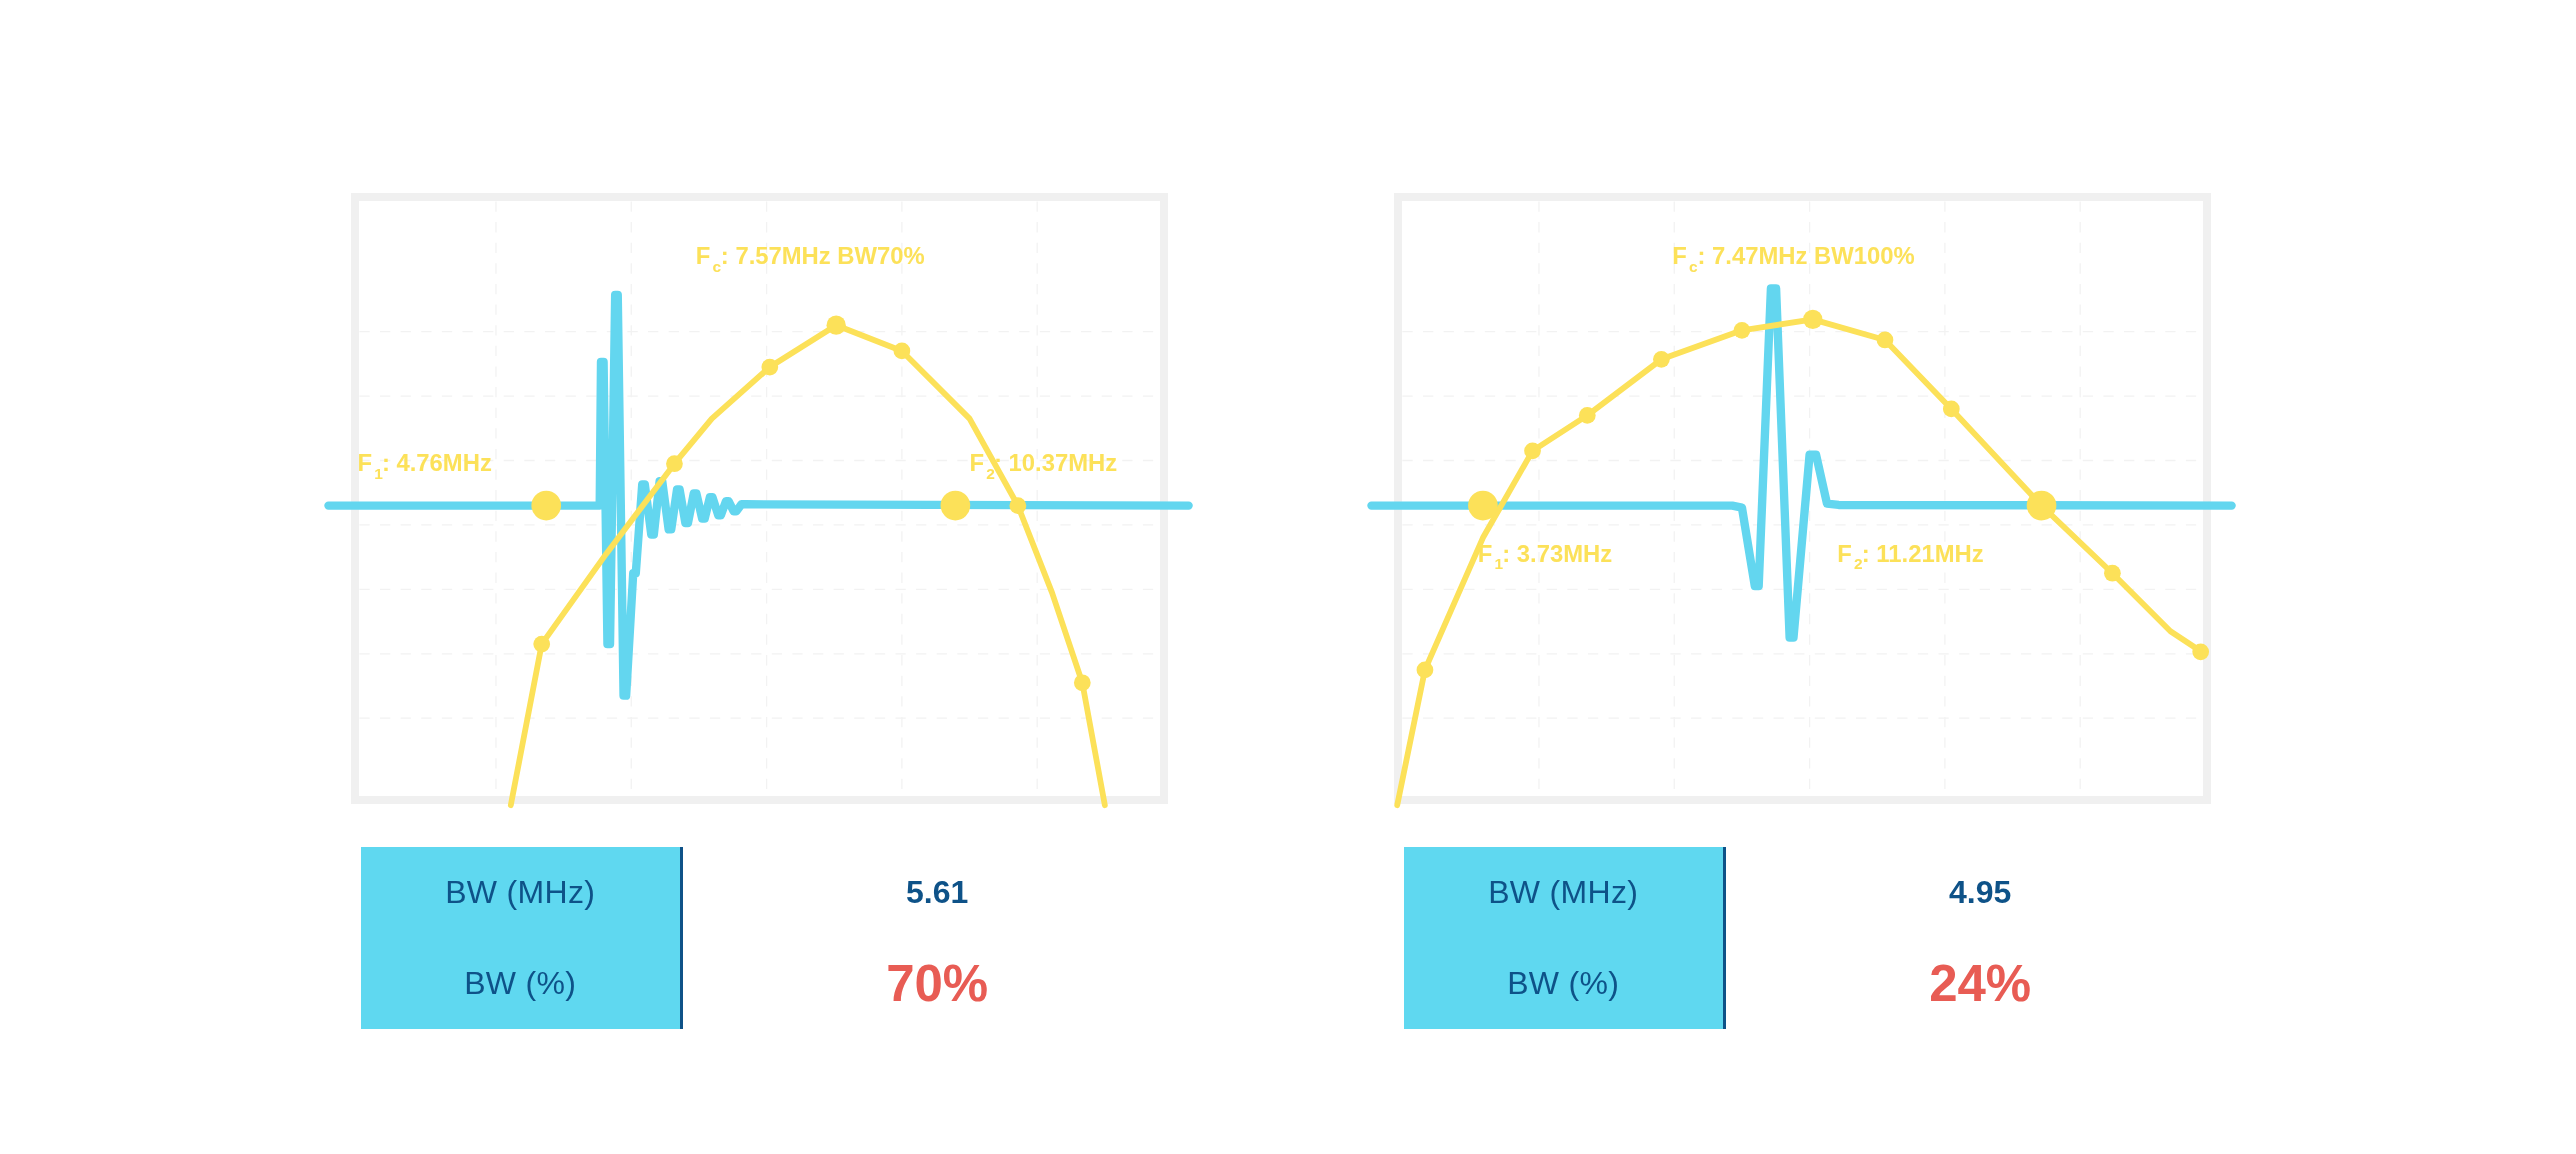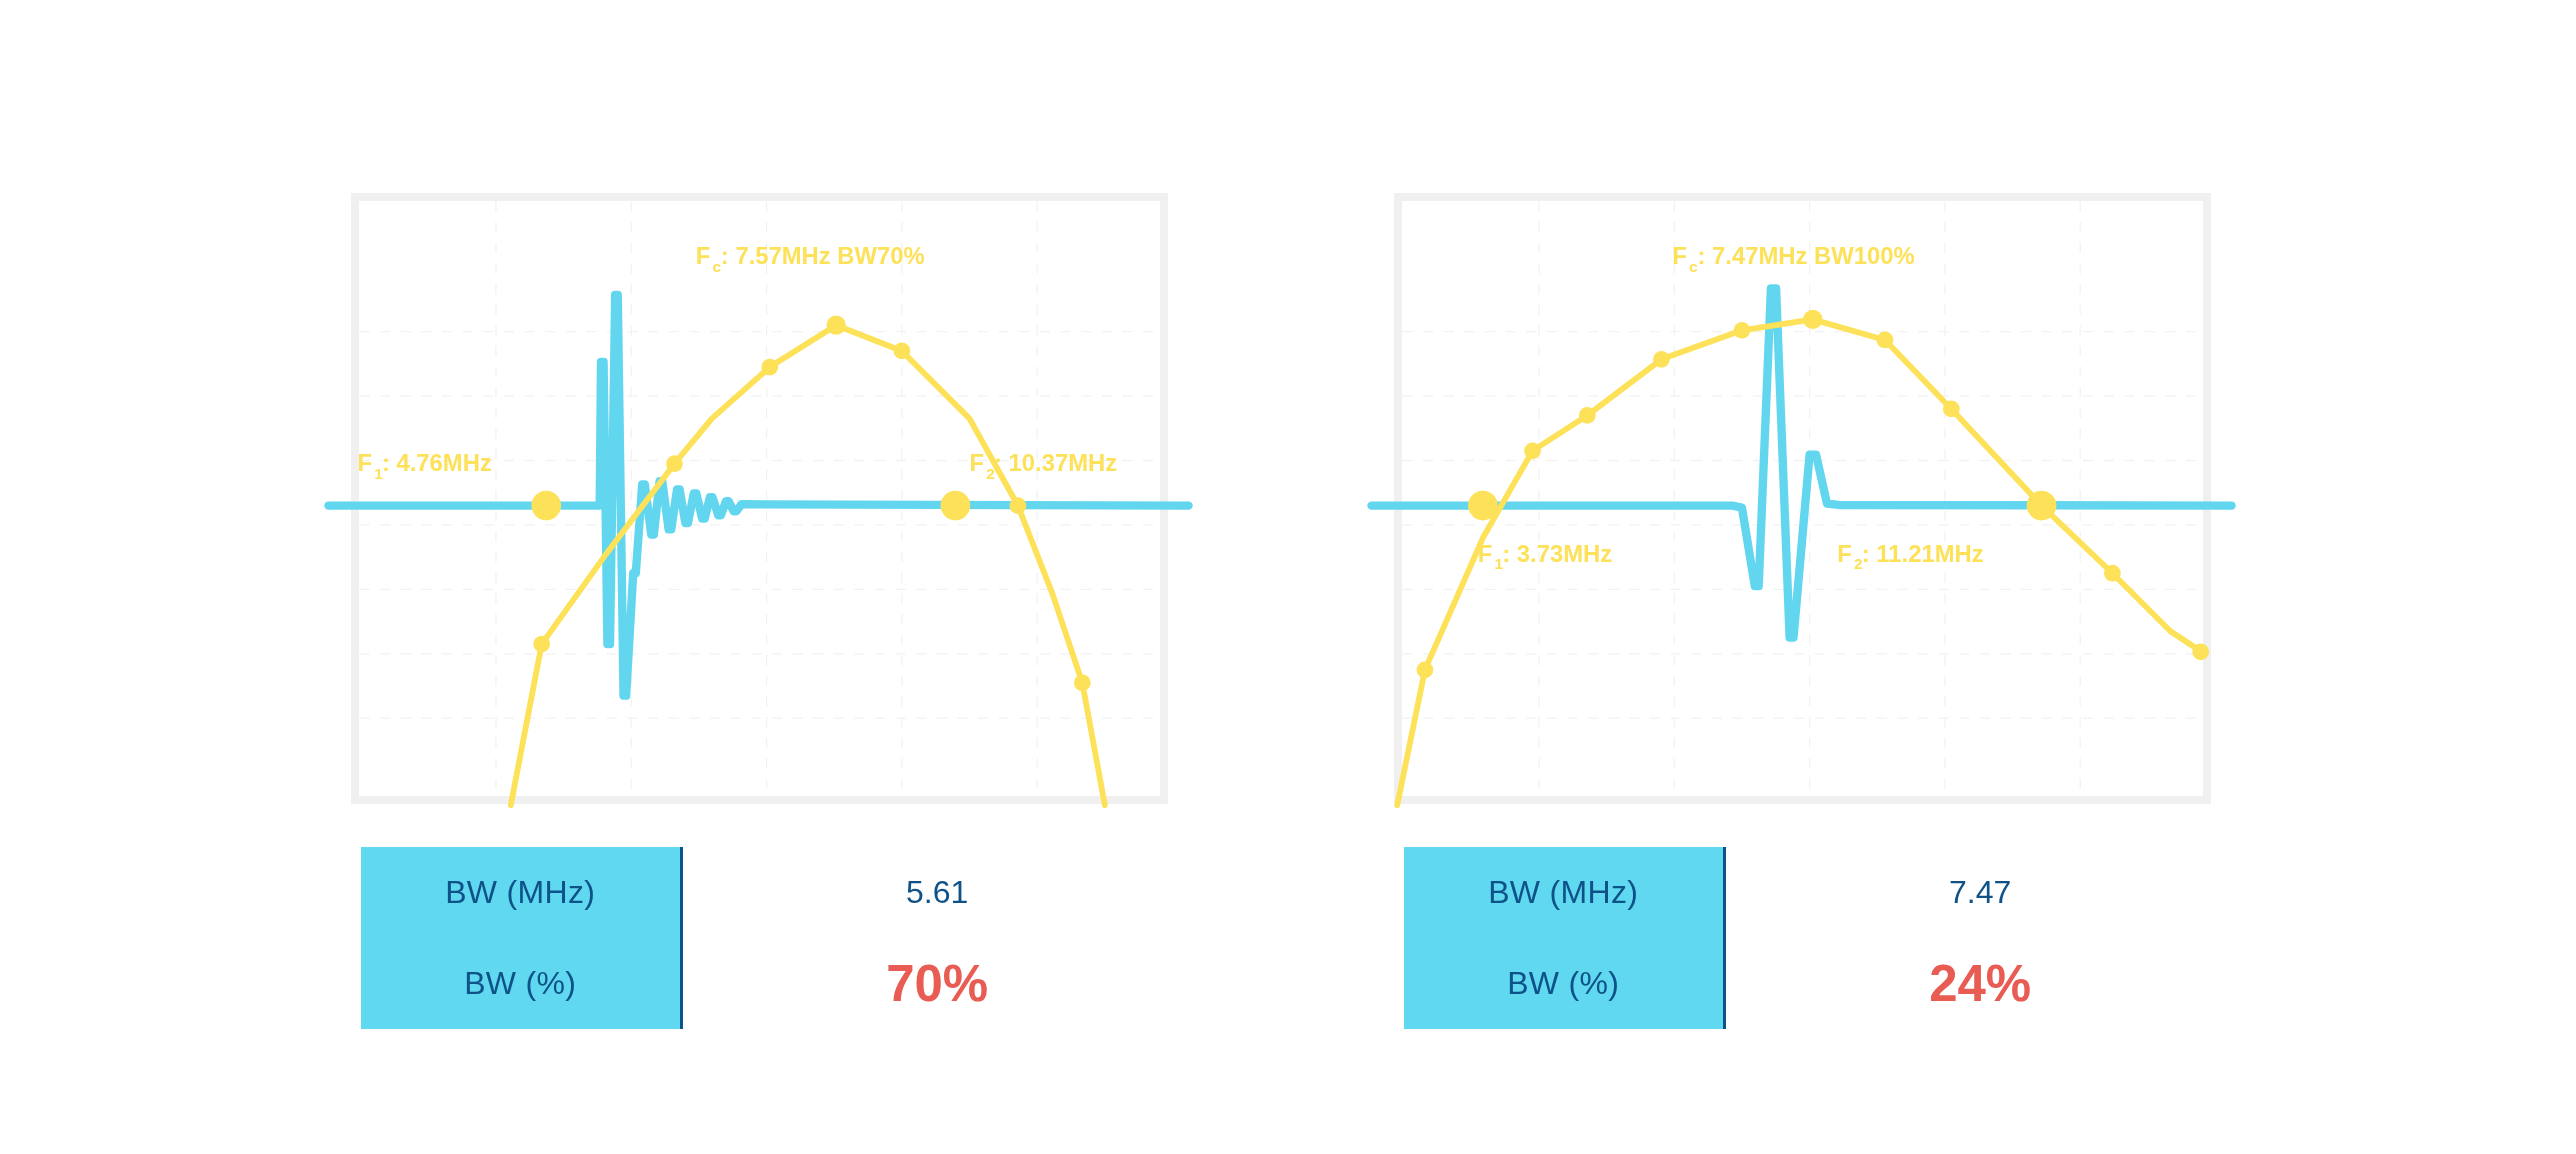--- a/index.html
+++ b/index.html
@@ -74,21 +74,21 @@
   .bw-value {
     flex: 1;
     display: flex;
     align-items: center;
     justify-content: center;
     background: #ffffff;
   }
   .bw-value.num {
     color: #0E5288;
     font-size: 32px;
-    font-weight: 400;
+    font-weight: 700;
   }
   .bw-value.pct {
     color: #E85C54;
     font-size: 51px;
     font-weight: 700;
   }
   .table-rule-top {
     position: absolute;
     left: 322px;
     top: 0;
@@ -330,21 +330,21 @@
           <text class="lbl" x="726" y="572">: 11.21MHz</text>
         </g>
 
       </svg>
     </div>
 
     <div class="bw-table">
       <div class="table-rule-top"></div>
       <div class="bw-row">
         <div class="bw-label">BW (MHz)</div>
-        <div class="bw-value num">7.47</div>
+        <div class="bw-value num">4.95</div>
       </div>
       <div class="table-rule-mid"></div>
       <div class="bw-row">
         <div class="bw-label">BW (%)</div>
         <div class="bw-value pct">24%</div>
       </div>
     </div>
   </div>
 
 </div>

